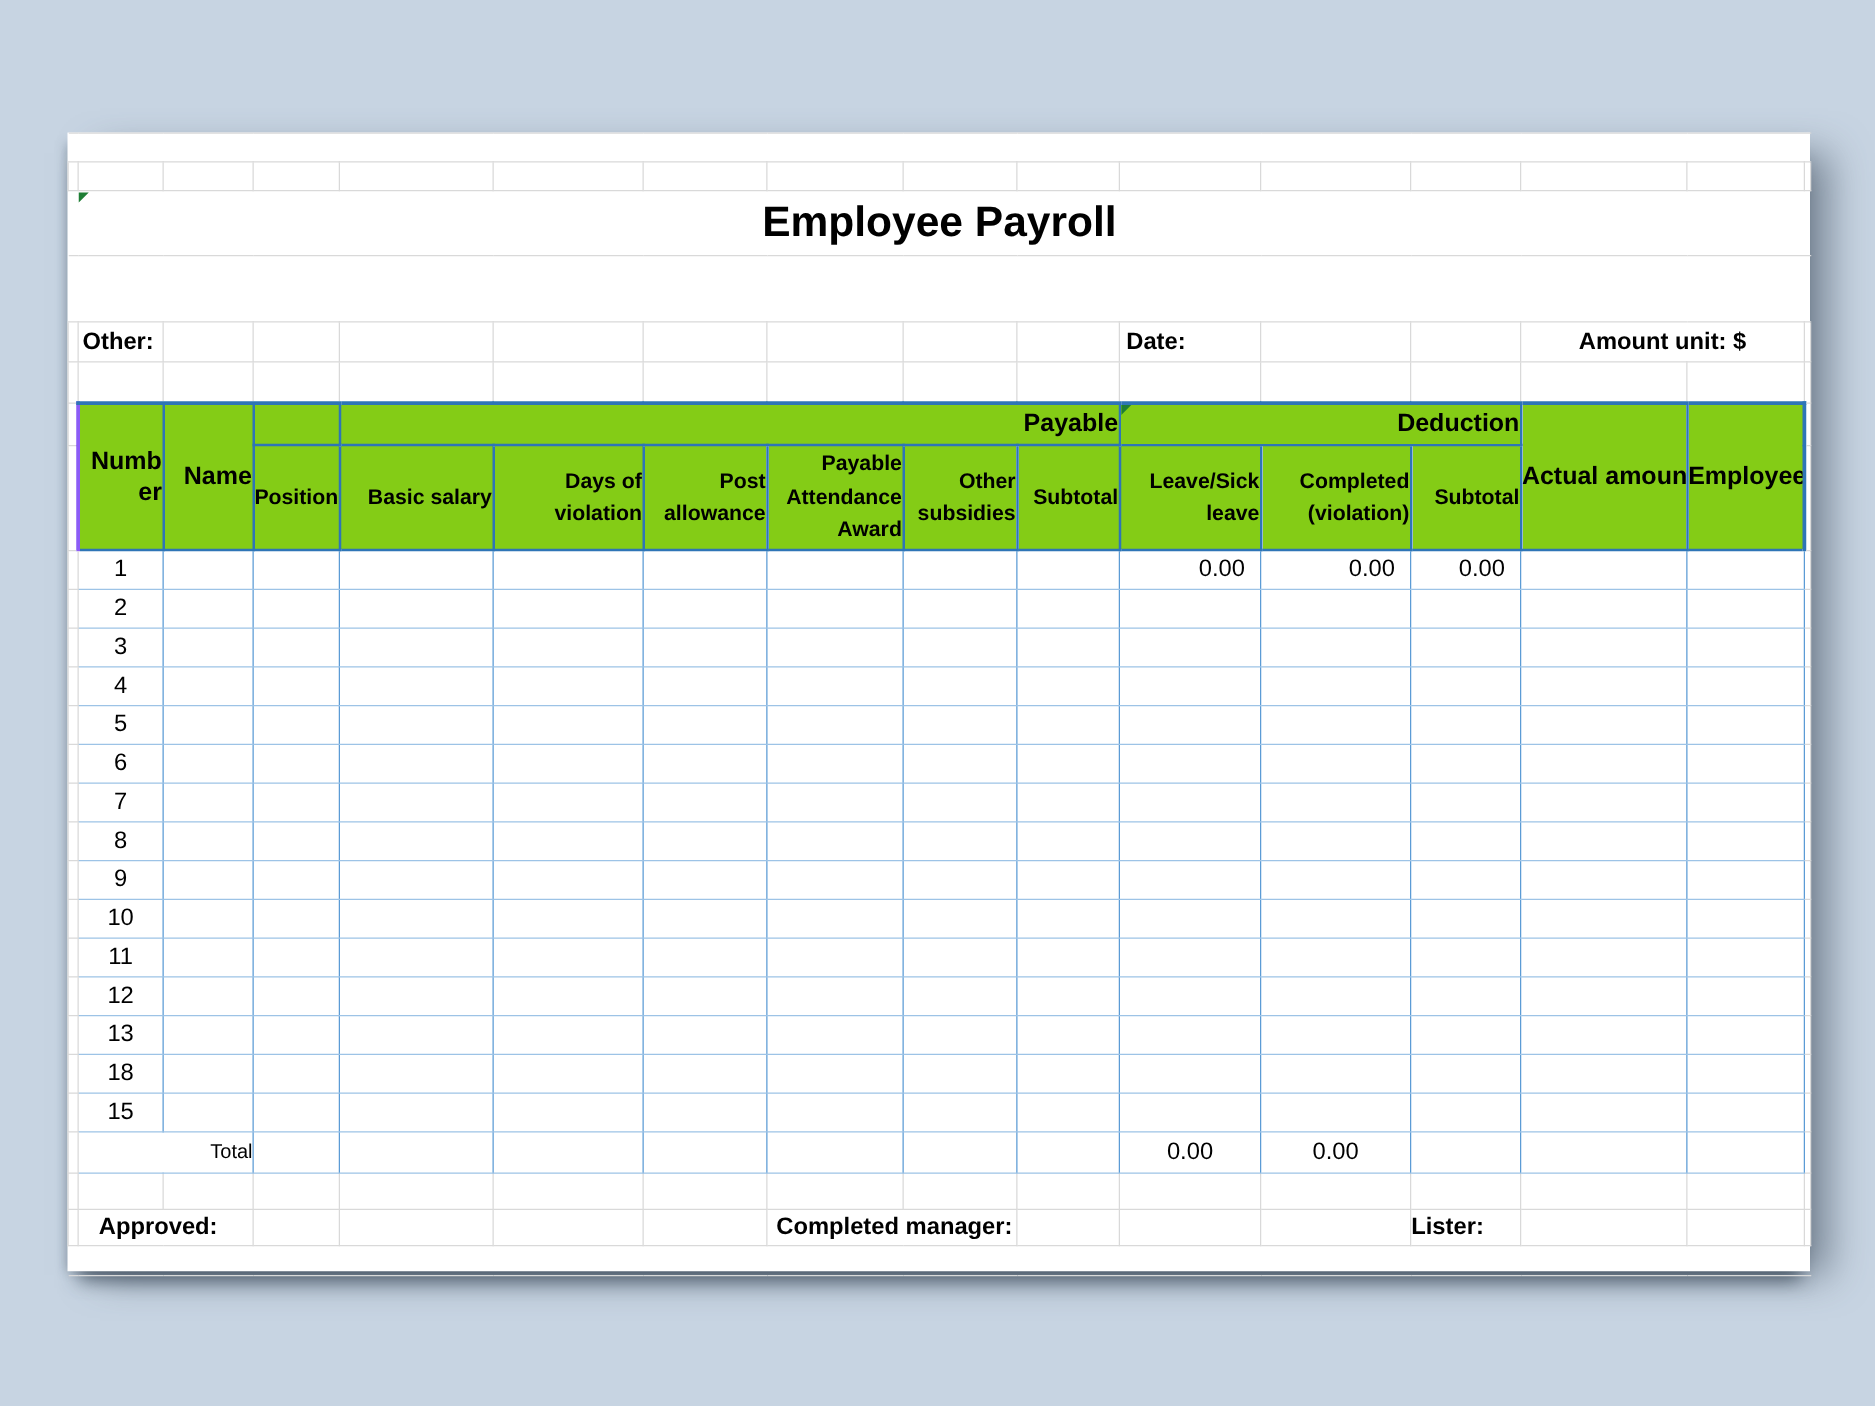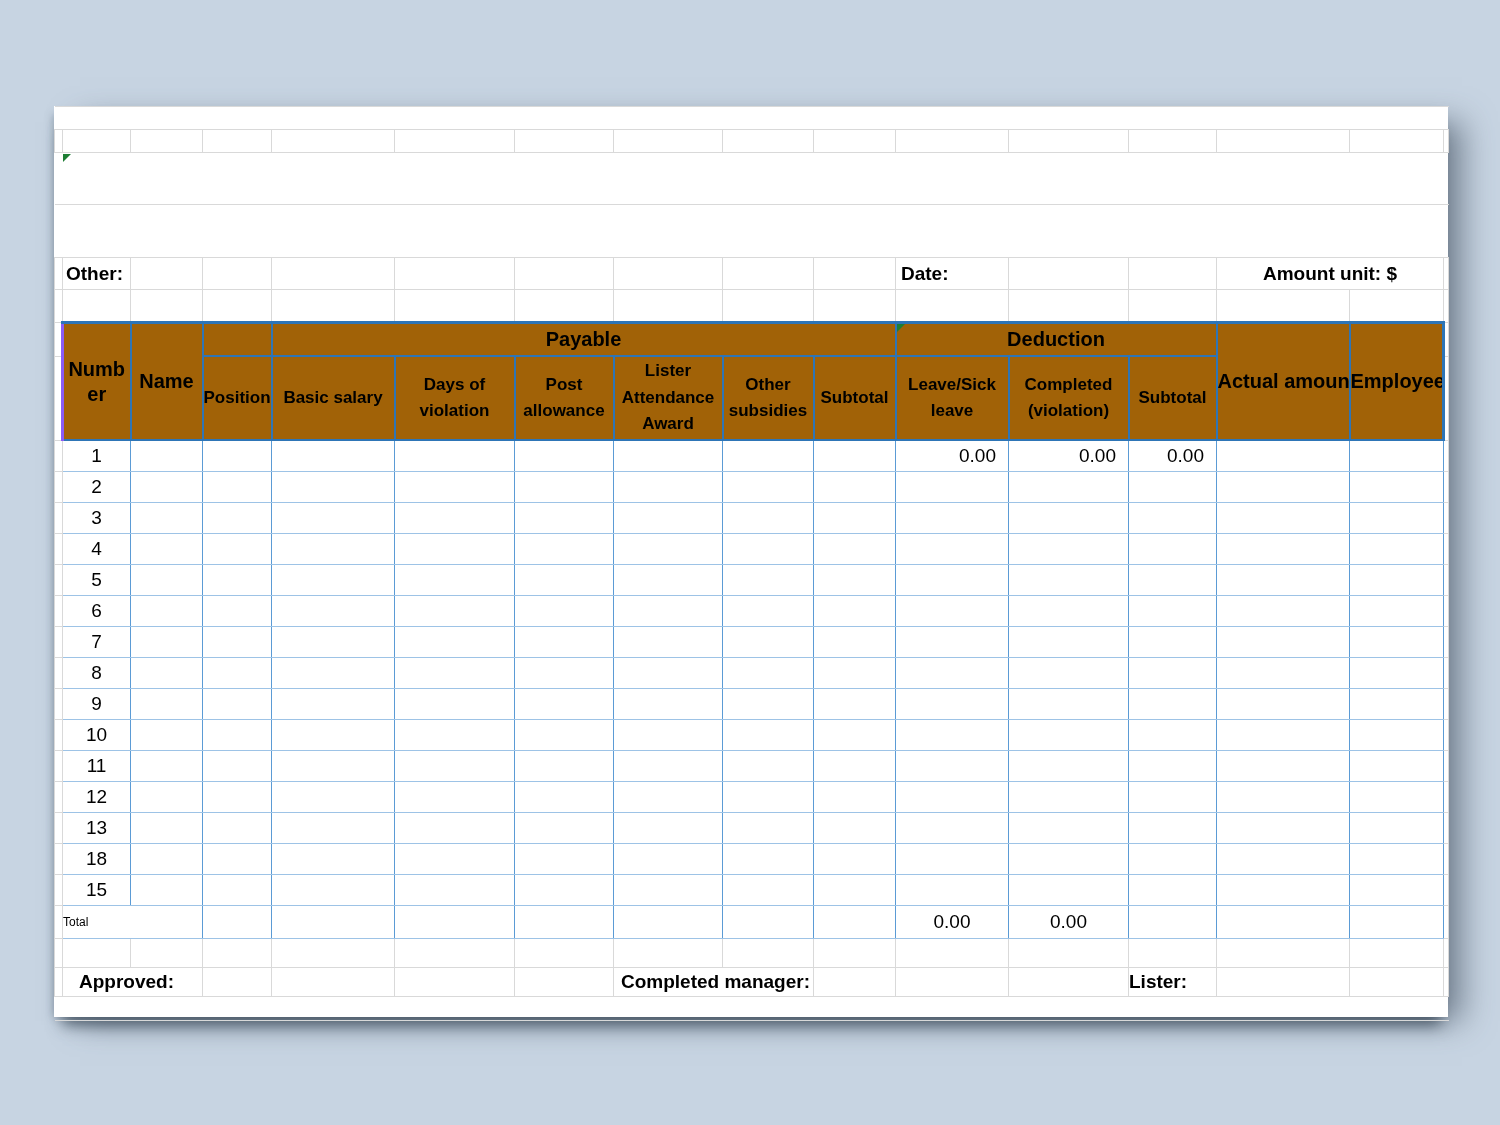--- a/index.html
+++ b/index.html
@@ -17,38 +17,38 @@
   .title-cell{border-top:1px solid #d9d9d9;border-bottom:1px solid #d9d9d9;text-align:center;
               font-weight:bold;font-size:34px;position:relative}
   .lbl{font-weight:bold;font-size:19px;text-align:left;white-space:nowrap;background:#fff}
   .lblc{font-weight:bold;font-size:19px;text-align:center;white-space:nowrap;background:#fff}
   .editor{padding-left:3px}
   .date{padding-left:5px}
   .apprv{padding-left:16px}
   .fin{padding-left:7px}
   .lister{}
   
-  .bh{border:2px solid #2e75b6;background:#a16207;font-weight:bold;text-align:center;
+  .bh{border:2px solid #2e75b6;background:#84cc16;font-weight:bold;text-align:right;
       font-size:17px;line-height:1.55}
   .bh1{font-size:20px}
   .nw{white-space:nowrap}
   .brk{word-break:break-all;line-height:1.25}
   .clip{white-space:nowrap}
   .rel{position:relative}
   .obl{border-left:3px solid #8b5cf6}
   .obr{border-right:3px solid #2e75b6}
   .obt{border-top:3px solid #2e75b6}
   .obb{border-bottom:3px solid #2e75b6}
   .hbb{border-bottom:2px solid #2e75b6}
   .bc{border-top:1px solid #9dc3e6;border-bottom:1px solid #9dc3e6;
       border-left:1px solid #5b9bd5;border-right:1px solid #5b9bd5;background:#fff;font-size:19px}
   .num{text-align:center}
   .val{text-align:right;padding-right:12px}
   .valc{text-align:center}
-  .total-lbl{text-align:left;font-size:12px}
+  .total-lbl{text-align:right;font-size:16px}
   
   .tri{position:absolute;width:0;height:0;border-top:8px solid #1e7e34;
        border-right:8px solid transparent;top:0;left:0}
   .tri-title{left:8px;top:1px}
 </style>
 </head>
 <body>
 
 <div class="stage">
   <div class="sheet">
@@ -93,20 +93,21 @@
             <td class="gc"></td>
             <td class="gc"></td>
             <td class="gc"></td>
             <td class="gc"></td>
             <td class="gc"></td>
           </tr>
 
         <tr style="height:52px">
           <td class="title-cell" colspan="16">
             <span class="tri tri-title"></span>
+            <span>Employee Payroll</span>
           </td>
         </tr>
 
         <tr style="height:53px">
             <td class="bandc" colspan="16"></td>
           </tr>
 
         <tr style="height:32px">
           <td class="gc"></td>
           <td class="gc lbl editor">Other:</td>
@@ -158,21 +159,21 @@
           <th class="bh bh1 nw obt hbb obr" rowspan="2">Employee</th>
           <td class="gc"></td>
         </tr>
 
         <tr style="height:84px">
           <td class="gc"></td>
           <th class="bh nw hbb">Position</th>
           <th class="bh nw hbb">Basic salary</th>
           <th class="bh hbb">Days of violation</th>
           <th class="bh hbb">Post allowance</th>
-          <th class="bh hbb">Lister Attendance Award</th>
+          <th class="bh hbb">Payable Attendance Award</th>
           <th class="bh hbb">Other subsidies</th>
           <th class="bh nw hbb">Subtotal</th>
           <th class="bh hbb">Leave/Sick leave</th>
           <th class="bh hbb">Completed (violation)</th>
           <th class="bh nw hbb">Subtotal</th>
           <td class="gc"></td>
         </tr>
       </tbody>
 
       <tbody id="body-rows">

